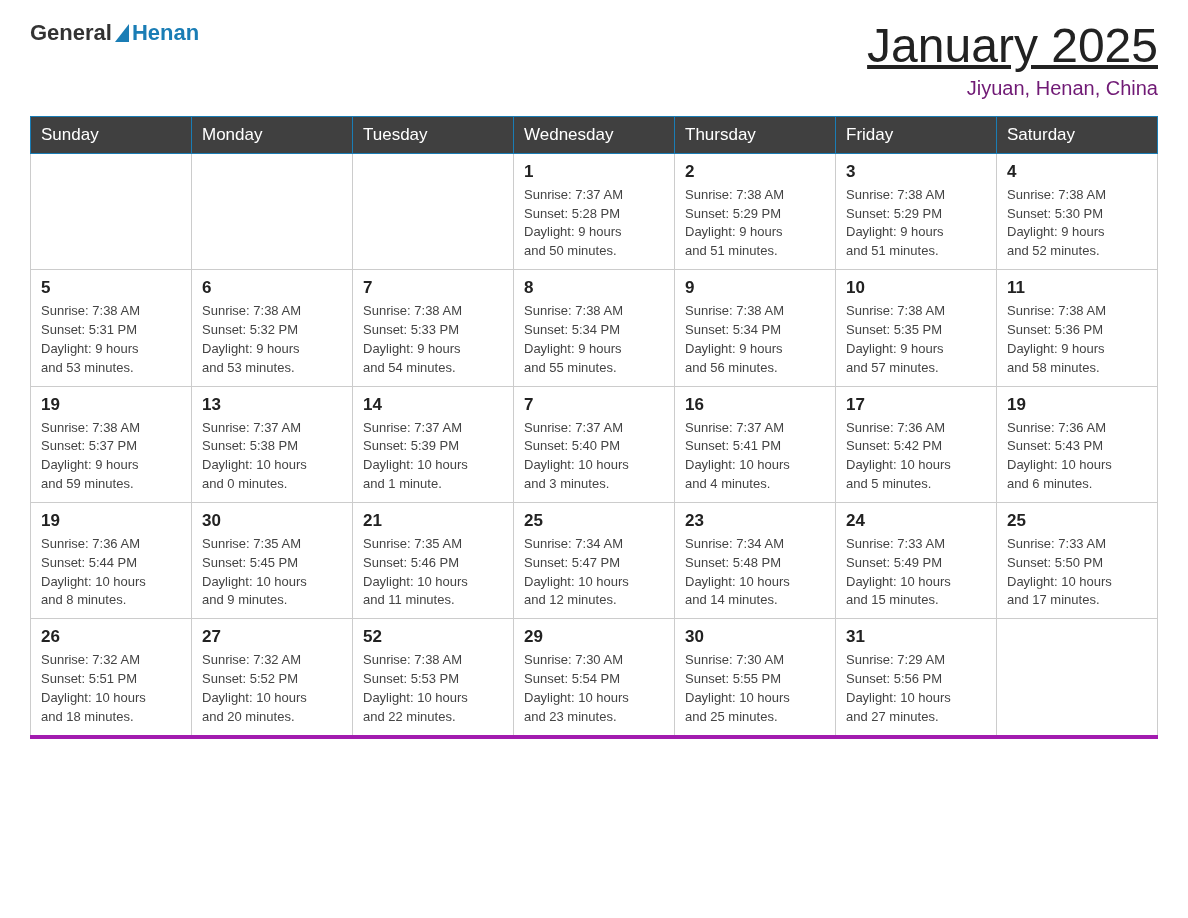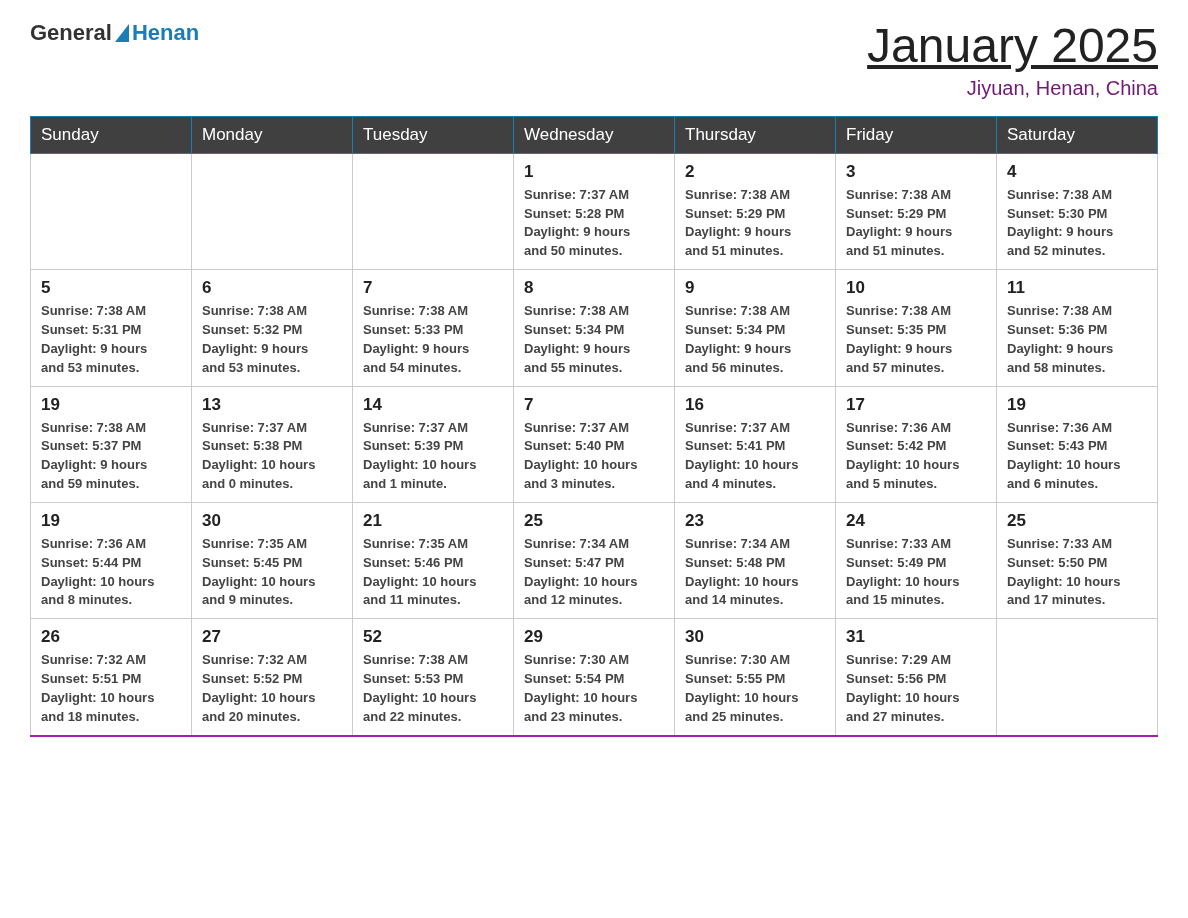--- a/index.html
+++ b/index.html
@@ -83,27 +83,26 @@
       font-size: 17px;
       font-weight: bold;
       display: block;
       margin-bottom: 4px;
       color: #222;
     }
     tbody tr td .day-info {
       font-size: 13px;
       color: #444;
       line-height: 1.45;
-      font-weight: bold;
     }
     tbody tr td.empty {
       background: #fff;
     }
     tbody tr:last-child td {
-      border-bottom: 2px solid #a21caf;
+      border-bottom: 4px solid #a21caf;
     }
   </style>
 </head>
 <body>
 
 <div class="header">
   <div class="logo">
     <div class="logo-top">
       <span class="logo-general">General</span>
       <span class="logo-triangle"></span>

